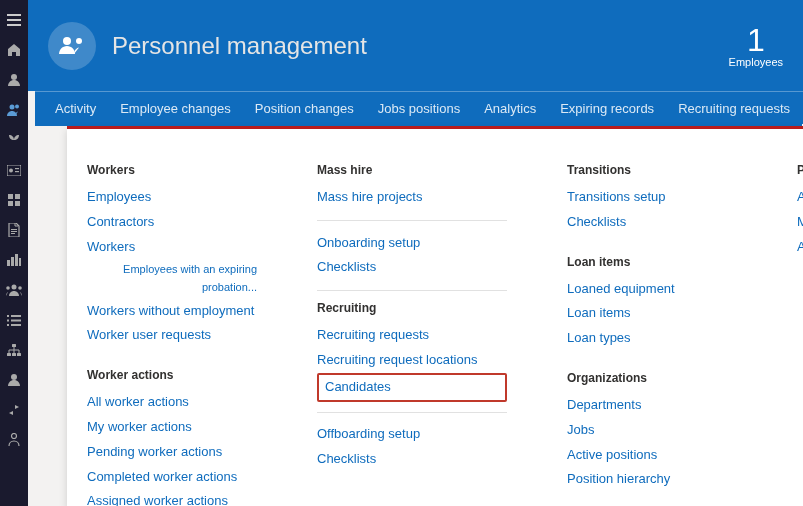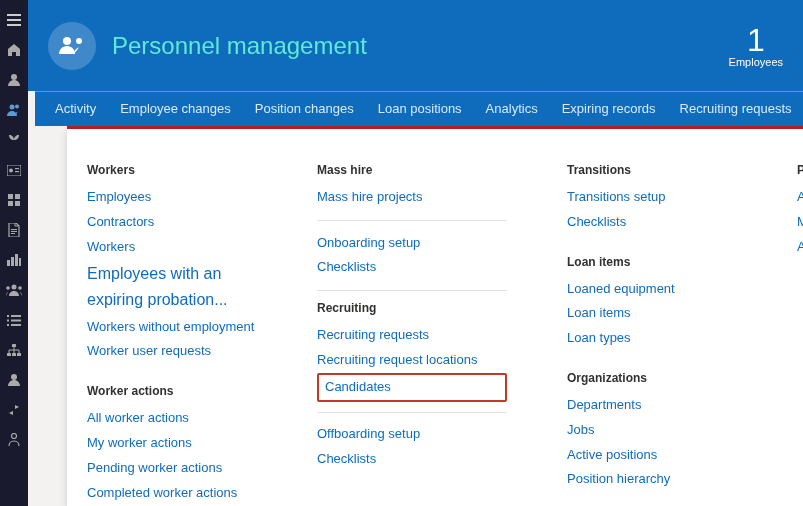--- a/index.html
+++ b/index.html
@@ -49,21 +49,21 @@
       display: flex;
       align-items: center;
       justify-content: center;
       margin-right: 16px;
       flex-shrink: 0;
     }
     .header-icon-circle svg { fill: white; }
     .header-title {
       font-size: 24px;
       font-weight: 300;
-      color: #5eead4;
+      color: #e5e5e5;
       flex: 1;
     }
     .header-badge {
       display: flex;
       flex-direction: column;
       align-items: center;
       color: white;
     }
     .header-badge-number {
       font-size: 32px;
@@ -289,35 +289,35 @@
   <div class="header-badge">
     <span class="header-badge-number">1</span>
     <span class="header-badge-label">Employees</span>
   </div>
 </div>
 
 <div class="navbar">
   <div class="nav-item">Activity</div>
   <div class="nav-item">Employee changes</div>
   <div class="nav-item">Position changes</div>
-  <div class="nav-item">Loan positions</div>
+  <div class="nav-item">Jobs positions</div>
   <div class="nav-item">Analytics</div>
   <div class="nav-item">Expiring records</div>
   <div class="nav-item">Recruiting requests</div>
   <div class="nav-item active">Links</div>
 </div>
 
 <div class="dropdown-area">
 
   <div class="col">
     <div class="section-title">Workers</div>
     <div class="link-item">Employees</div>
     <div class="link-item">Contractors</div>
     <div class="link-item">Workers</div>
-    <div class="link-item" style="font-size:16px;">Employees with an expiring probation...</div>
+    <div class="link-item" style="font-size:11px;text-align:right;">Employees with an expiring probation...</div>
     <div class="link-item">Workers without employment</div>
     <div class="link-item">Worker user requests</div>
 
     <div class="divider"></div>
 
     <div class="section-title">Worker actions</div>
     <div class="link-item">All worker actions</div>
     <div class="link-item">My worker actions</div>
     <div class="link-item">Pending worker actions</div>
     <div class="link-item">Completed worker actions</div>

